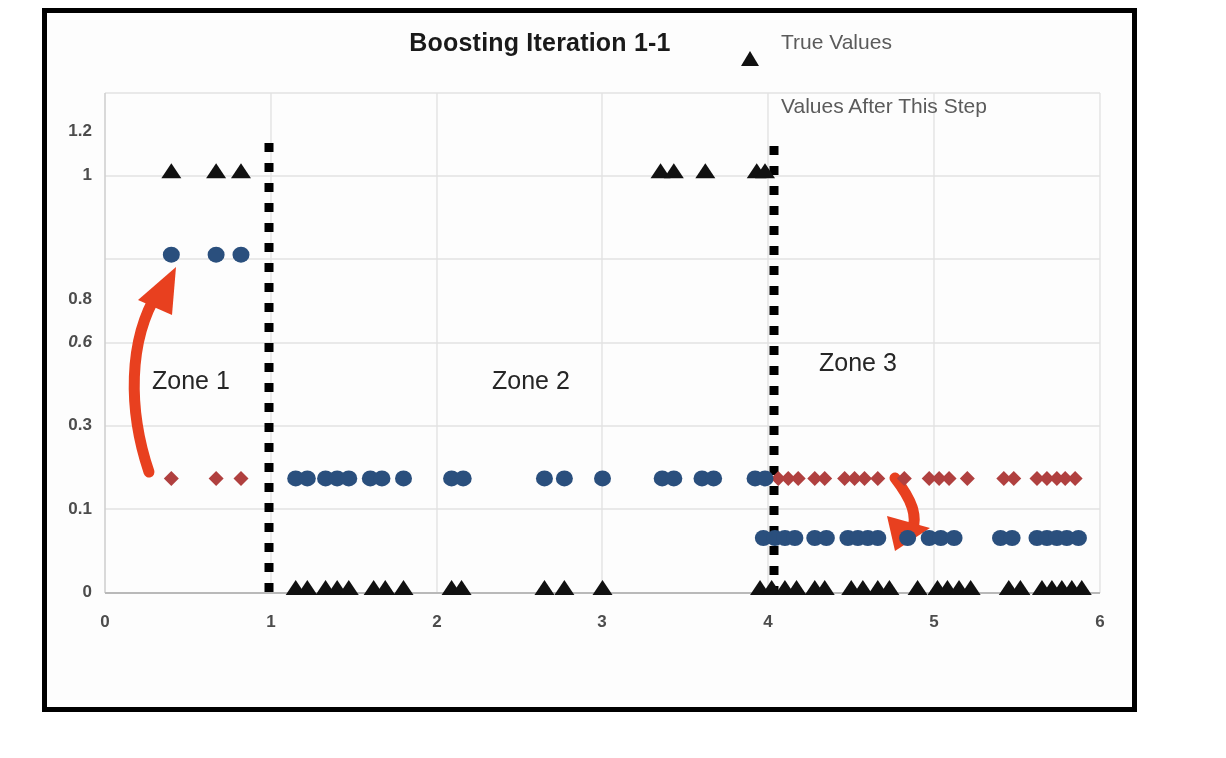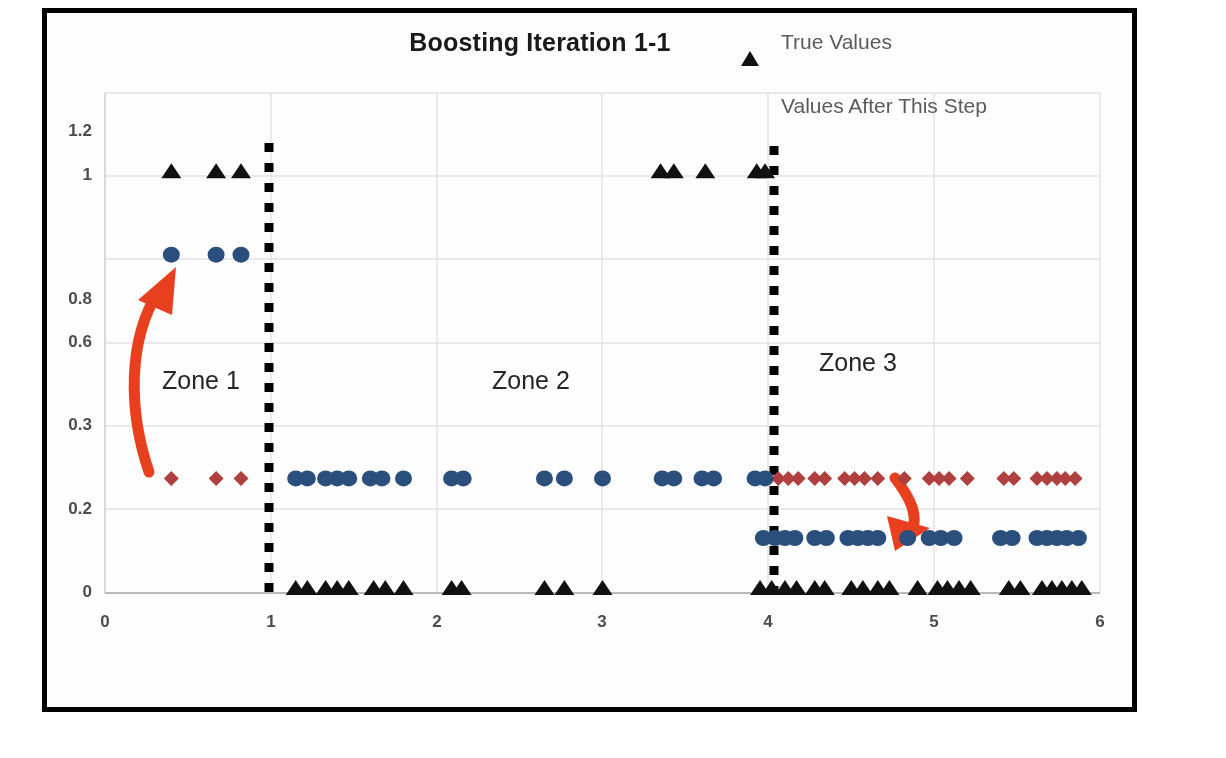--- a/index.html
+++ b/index.html
@@ -180,28 +180,28 @@
   </div>
   <div class="leg-row">
     <span class="mk"><span class="mk-cir"></span></span>
     <span class="leg-txt">Values After This Step</span>
   </div>
 </div>
 
 <div class="lbl ytick" style="left:40px;top:82px;width:52px;margin-top:39px;">1.2</div>
 <div class="lbl ytick" style="left:40px;top:165px;width:52px;">1</div>
 <div class="lbl ytick" style="left:40px;top:249px;width:52px;margin-top:40px;">0.8</div>
-<div class="lbl ytick" style="left:40px;top:332px;width:52px;">0.6</div>
+<div class="lbl ytick" style="left:40px;top:332px;width:52px;font-style:italic;">0.6</div>
 <div class="lbl ytick" style="left:40px;top:415px;width:52px;">0.3</div>
-<div class="lbl ytick" style="left:40px;top:499px;width:52px;">0.2</div>
+<div class="lbl ytick" style="left:40px;top:499px;width:52px;">0.1</div>
 <div class="lbl ytick" style="left:40px;top:582px;width:52px;">0</div>
 
 <div class="lbl xtick" style="left:85px;top:612px;width:40px;">0</div>
 <div class="lbl xtick" style="left:251px;top:612px;width:40px;">1</div>
 <div class="lbl xtick" style="left:417px;top:612px;width:40px;">2</div>
 <div class="lbl xtick" style="left:582px;top:612px;width:40px;">3</div>
 <div class="lbl xtick" style="left:748px;top:612px;width:40px;">4</div>
 <div class="lbl xtick" style="left:914px;top:612px;width:40px;">5</div>
 <div class="lbl xtick" style="left:1080px;top:612px;width:40px;">6</div>
 
-<div class="zone" style="left:162px;top:366px;">Zone 1</div>
+<div class="zone" style="left:152px;top:366px;">Zone 1</div>
 <div class="zone" style="left:492px;top:366px;">Zone 2</div>
 <div class="zone" style="left:819px;top:348px;">Zone 3</div>
 
 </body></html>

